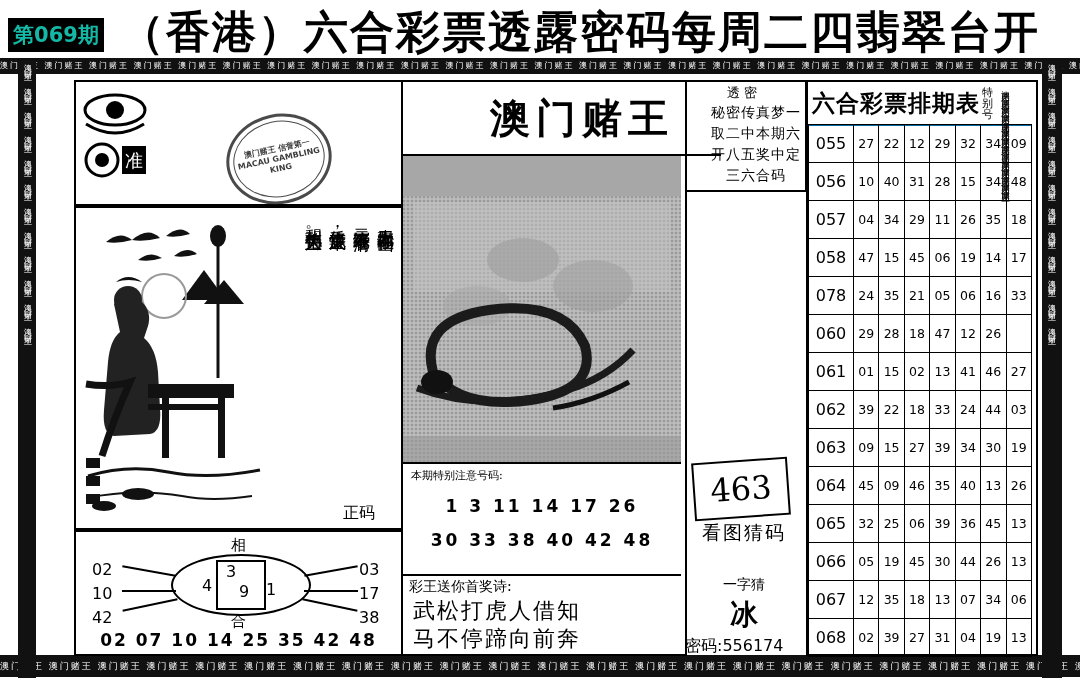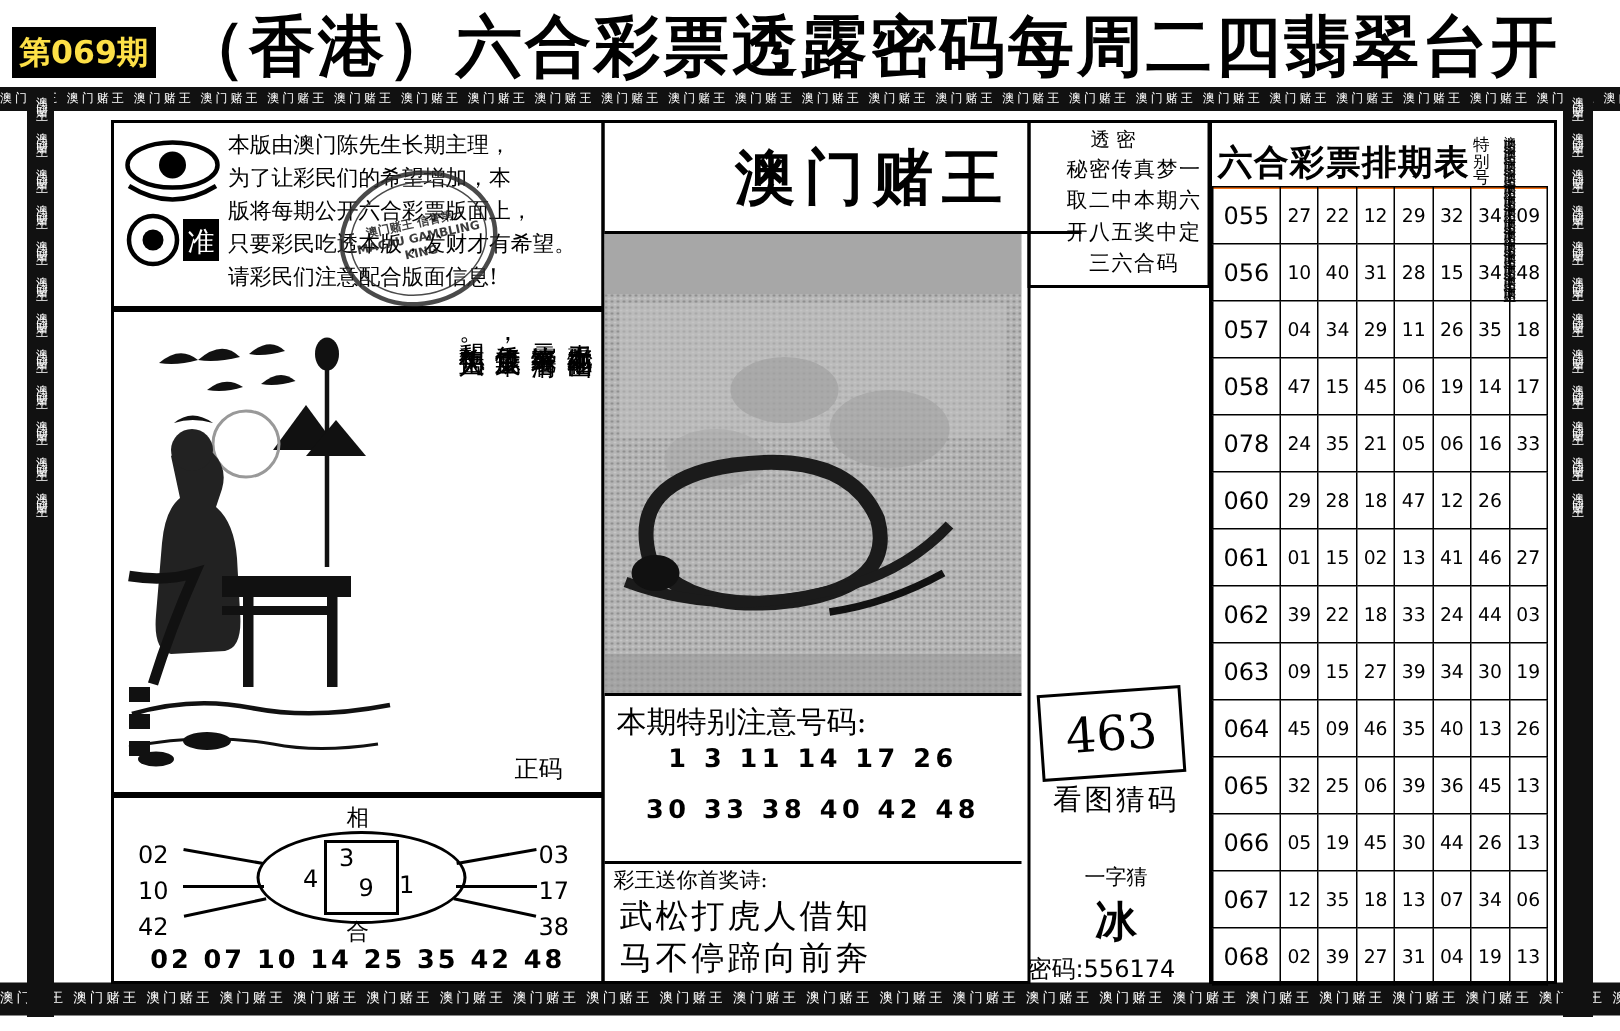--- a/index.html
+++ b/index.html
@@ -21,21 +21,21 @@
   .edge-text{
     color:#fff;font-size:8px;letter-spacing:2px;white-space:nowrap;
     font-family:"DejaVu Sans","Liberation Sans",sans-serif;
     line-height:16px;
   }
   .edge-bottom .edge-text{line-height:22px;font-size:9px;}
   .vert{writing-mode:vertical-rl;text-orientation:upright;font-size:8px;color:#fff;line-height:18px;letter-spacing:3px;}
 
   
   .issue{position:absolute;left:8px;top:18px;width:96px;height:34px;
-     background:#000;color:#fde047;display:flex;align-items:center;justify-content:center;
+     background:#000;color:#14b8a6;display:flex;align-items:center;justify-content:center;
      font-size:21px;font-weight:bold;font-family:"DejaVu Sans","Liberation Sans",sans-serif;}
   .headline{position:absolute;left:120px;top:8px;width:940px;height:48px;
      font-size:44px;font-weight:bold;letter-spacing:2px;line-height:48px;
      white-space:nowrap;font-family:"DejaVu Serif","Liberation Serif",serif;}
 
   
   .inner{position:absolute;left:44px;top:80px;width:992px;height:572px;background:#fff;}
 
   
   .leftcol{position:absolute;left:0;top:0;width:355px;height:572px;}
@@ -67,43 +67,43 @@
   .ln{position:absolute;background:#000;height:1.5px;}
 
   
   .centercol{position:absolute;left:357px;top:0;width:282px;height:572px;border:2px solid #000;}
   .logo{position:absolute;left:0;top:0;width:278px;height:72px;border-bottom:2px solid #000;
      display:flex;align-items:center;justify-content:center;
      font-size:40px;font-weight:bold;letter-spacing:6px;font-family:"DejaVu Serif","Liberation Serif",serif;padding-left:40px;}
   .photo{position:absolute;left:0;top:74px;width:278px;height:306px;
      background:#b9b9b9;overflow:hidden;border-bottom:2px solid #000;}
   .special{position:absolute;left:0;top:382px;width:278px;height:110px;border-bottom:2px solid #000;}
-  .sp-title{position:absolute;left:8px;top:4px;font-size:20px;font-family:"DejaVu Serif","Liberation Serif",serif;}
+  .sp-title{position:absolute;left:8px;top:4px;font-size:11px;font-family:"DejaVu Serif","Liberation Serif",serif;}
   .sp-row{position:absolute;left:0;width:278px;text-align:center;font-weight:bold;font-size:17px;letter-spacing:3px;}
   .caiwang{position:absolute;left:0;top:494px;width:278px;height:76px;}
   .cw-t{position:absolute;left:6px;top:2px;font-size:14px;font-family:"DejaVu Serif","Liberation Serif",serif;}
   .cw-l{position:absolute;left:10px;font-size:22px;letter-spacing:2px;font-family:"DejaVu Serif","Liberation Serif",serif;}
 
   
   .midcol{position:absolute;left:641px;top:0;width:118px;height:572px;}
   .secret{position:absolute;left:0;top:0;width:118px;height:108px;border:2px solid #000;}
   .secret .st{position:absolute;left:0;top:2px;width:114px;text-align:center;font-size:13px;letter-spacing:4px;}
   .secret .sl{position:absolute;left:12px;width:114px;text-align:center;font-size:14px;letter-spacing:1px;font-family:"DejaVu Serif","Liberation Serif",serif;}
   .hand{position:absolute;left:8px;top:380px;width:92px;height:54px;border:2px solid #000;
      display:flex;align-items:center;justify-content:center;font-size:32px;
      font-family:"DejaVu Serif","Liberation Serif",serif;transform:rotate(-4deg);}
   .kan{position:absolute;left:0;top:440px;width:118px;text-align:center;font-size:19px;letter-spacing:2px;font-family:"DejaVu Serif","Liberation Serif",serif;}
   .yizi{position:absolute;left:0;top:496px;width:118px;text-align:center;font-size:14px;font-family:"DejaVu Serif","Liberation Serif",serif;}
   .bing{position:absolute;left:0;top:516px;width:118px;text-align:center;font-size:28px;font-weight:bold;font-family:"DejaVu Serif","Liberation Serif",serif;}
   .mima{position:absolute;left:0;top:556px;width:118px;text-align:left;font-size:16px;font-family:"DejaVu Sans","Liberation Sans",sans-serif;}
 
   
   .tablecol{position:absolute;left:762px;top:0;width:228px;height:572px;border:2px solid #000;}
-  .tbl-head{position:absolute;left:0;top:0;width:224px;height:42px;border-bottom:2px solid #f97316;
-     display:flex;align-items:flex-end;}
+  .tbl-head{position:absolute;left:0;top:0;width:224px;height:42px;border-bottom:2px solid #0369a1;
+     display:flex;align-items:center;}
   .tbl-head .t1{font-size:23px;font-weight:bold;letter-spacing:1px;padding-left:4px;font-family:"DejaVu Serif","Liberation Serif",serif;}
   .tbl-head .t2{font-size:11px;line-height:11px;margin-left:2px;}
   table.draw{position:absolute;left:0;top:42px;width:224px;border-collapse:collapse;}
   table.draw td{border:1px solid #000;font-size:12.5px;text-align:center;height:35px;
      font-family:"DejaVu Sans","Liberation Sans",sans-serif;}
   table.draw td.idx{font-size:16px;width:42px;}
 
   
   .rstrip{position:absolute;left:1000px;top:84px;width:38px;height:566px;overflow:hidden;}
   .rstrip div{writing-mode:vertical-rl;font-size:8.5px;line-height:12px;letter-spacing:1px;color:#000;}
@@ -136,27 +136,20 @@
       <div class="box-note">
         <svg class="eye" viewBox="0 0 66 100">
           <ellipse cx="33" cy="22" rx="30" ry="15" fill="none" stroke="#000" stroke-width="3"></ellipse>
           <circle cx="33" cy="22" r="9" fill="#000"></circle>
           <path d="M4 36 Q33 54 62 36" fill="none" stroke="#000" stroke-width="3"></path>
           <circle cx="20" cy="72" r="16" fill="none" stroke="#000" stroke-width="3"></circle>
           <circle cx="20" cy="72" r="7" fill="#000"></circle>
           <rect x="40" y="58" width="24" height="28" fill="#000"></rect>
           <text x="52" y="79" font-size="18" fill="#fff" text-anchor="middle" font-family="DejaVu Serif, serif">准</text>
         </svg>
-        <div class="note-text">
-          <div>本版由澳门陈先生长期主理，</div>
-          <div>为了让彩民们的希望增加，本</div>
-          <div>版将每期公开六合彩票版面上，</div>
-          <div>只要彩民吃透本版，发财才有希望。</div>
-          <div>请彩民们注意配合版面信息!</div>
-        </div>
         <div class="stamp">
           <div class="stamp-in">澳门赌王 信誉第一 MACAU GAMBLING KING</div>
         </div>
       </div>
 
       <div class="box-pic">
         <svg width="200" height="316" viewBox="0 0 200 316" style="position:absolute;left:2px;top:0;">
 
           <path d="M28 34 q14 -12 26 -2 q-14 4 -26 2z" fill="#111"></path>
           <path d="M54 32 q16 -14 28 -2 q-16 4 -28 2z" fill="#111"></path>

